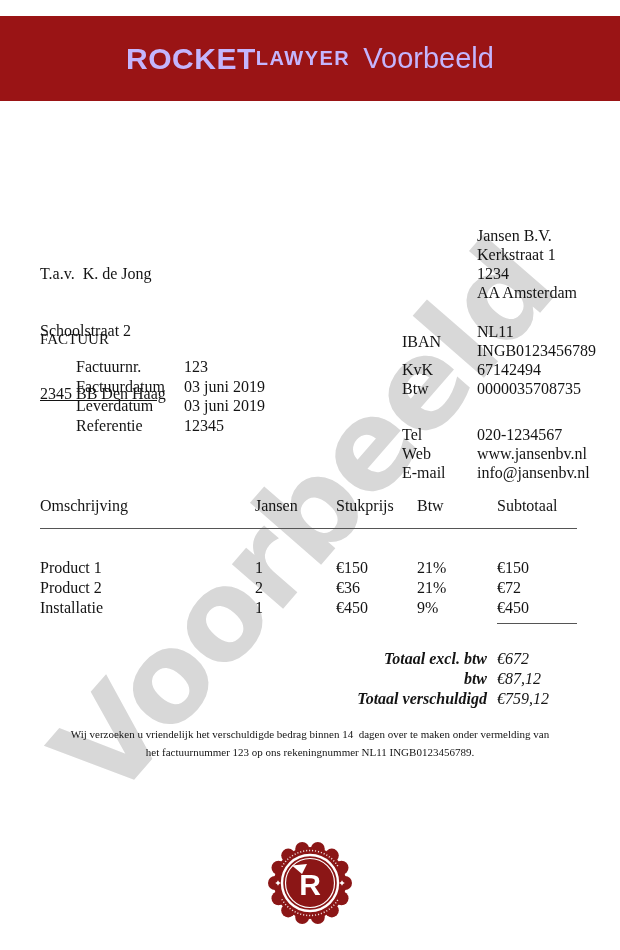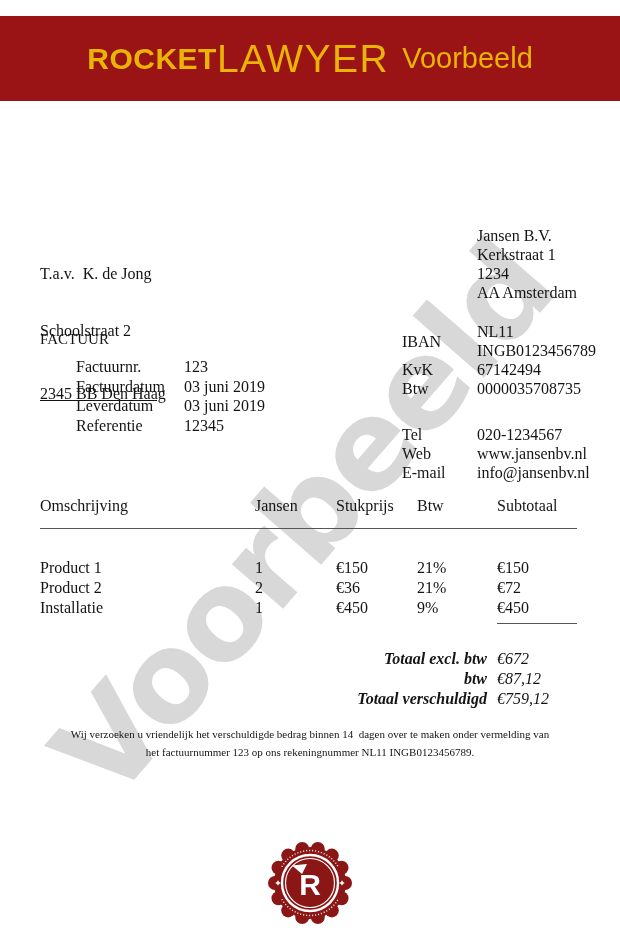--- a/index.html
+++ b/index.html
@@ -4,24 +4,24 @@
 <style>
   html,body{margin:0;padding:0;}
   body{
     width:620px;height:950px;background:#ffffff;position:relative;overflow:hidden;
     font-family:"Liberation Serif",serif;color:#141414;
   }
   
   .banner{
     position:absolute;left:0;top:16px;width:620px;height:85px;
     display:flex;align-items:center;justify-content:center;
-    font-family:"Liberation Sans",sans-serif;color:#eab308;z-index:2;
+    font-family:"Liberation Sans",sans-serif;color:#c4b5fd;z-index:2;
   }
   .brand-bold{font-weight:700;font-size:30px;letter-spacing:.5px;}
-  .brand-light{font-weight:400;font-size:39px;letter-spacing:1.5px;}
+  .brand-light{font-weight:700;font-size:20px;letter-spacing:1.5px;}
   .brand-suffix{font-weight:400;font-size:29px;margin-left:13px;}
   
   .watermark{
     position:absolute;left:303px;top:520px;
     transform:translate(-50%,-50%) rotate(-49deg);
     font-family:"DejaVu Sans",sans-serif;font-weight:bold;font-size:124px;
     letter-spacing:-3px;white-space:nowrap;z-index:1;user-select:none;
   }
   .block{position:absolute;z-index:2;font-size:16px;line-height:19px;}
   .recipient{left:40px;top:226px;}

